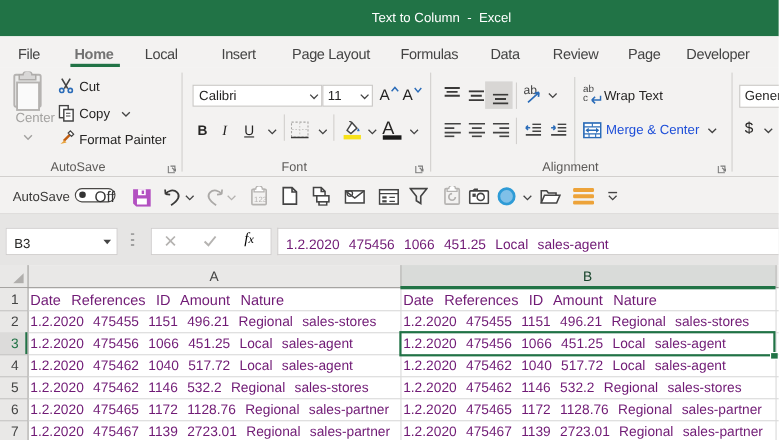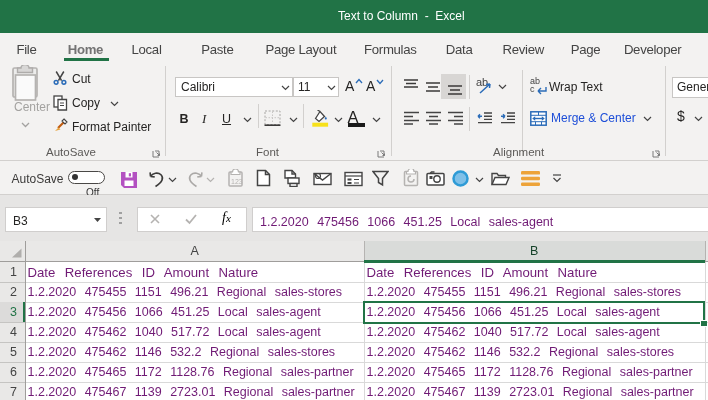--- a/index.html
+++ b/index.html
@@ -13,21 +13,21 @@
 </style></head>
 <body>
 
 <div class="a" style="left:0;top:0;width:708px;height:33px;background:#217346"></div>
 <div class="a" style="left:338px;top:8.8px;font-size:12px;color:#fff;white-space:pre">Text to Column  -  Excel</div>
 
 <div class="a" style="left:0;top:33px;width:708px;height:28px;background:#f3f2f1"></div>
 <div class="tab" style="left:16.4px">File</div>
 <div class="tab" style="left:67.7px;color:#737373;font-weight:bold">Home</div>
 <div class="tab" style="left:131.5px">Local</div>
-<div class="tab" style="left:201.3px">Paste</div>
+<div class="tab" style="left:201.3px">Insert</div>
 <div class="tab" style="left:265.5px">Page Layout</div>
 <div class="tab" style="left:364px">Formulas</div>
 <div class="tab" style="left:445.8px">Data</div>
 <div class="tab" style="left:502.5px">Review</div>
 <div class="tab" style="left:570.8px">Page</div>
 <div class="tab" style="left:623.9px">Developer</div>
 <div class="a" style="left:64px;top:58px;width:45px;height:2.5px;background:#217346"></div>
 
 <div class="a" style="left:0;top:61px;width:708px;height:100px;background:#f3f2f1;border-bottom:1px solid #d2d0ce"></div>
 <div class="sep" style="left:165px;top:66px;height:90px"></div>
@@ -189,21 +189,21 @@
 <div class="a" style="left:677px;top:80px;font-size:12px;color:#252423">General</div>
 <div class="a" style="left:677px;top:108px;font-size:14px;color:#252423">$</div>
 <svg class="a" style="left:694px;top:116px" width="9" height="6">
     <path d="M1 1l3.5 3.5L8 1" stroke="#444" stroke-width="1.2" fill="none"></path>
   </svg>
 
 <div class="a" style="left:0;top:161px;width:708px;height:34px;background:#f3f2f1;border-bottom:1px solid #d2d0ce"></div>
 <div class="a" style="left:11.5px;top:171.5px;font-size:12px;color:#3b3a39">AutoSave</div>
 <div class="a" style="left:68px;top:170.5px;width:36.5px;height:13.5px;border:1.2px solid #4a4846;border-radius:7px;background:#fff"></div>
 <div class="a" style="left:72px;top:176.2px;width:6.4px;height:6.4px;border-radius:50%;background:#333;margin-top:-2.5px"></div>
-<div class="a" style="left:86px;top:187px;font-size:10px;color:#333">Off</div>
+<div class="a" style="left:86px;top:171px;font-size:14px;color:#333">Off</div>
 <svg class="a" style="left:120px;top:171px" width="18" height="17" viewBox="0 0 18 17">
   <path d="M1 1 h16 v16 h-13 l-3 -3 z" fill="#b351c1"></path>
   <path d="M5.5 1 h7 v5.5 h-7 z" fill="#fff"></path>
   <path d="M8.8 2.2 h2.2 v3.2 h-2.2 z" fill="#b351c1"></path>
   <path d="M4.5 9.5 h9 v5.5 h-9 z" fill="#fff"></path>
 </svg>
 <svg class="a" style="left:148px;top:171px" width="17" height="17" viewBox="0 0 17 17">
   <path d="M2.5 5.5 C4.5 2, 10 0.8, 13 3.8 C16 6.8, 14.5 11, 7.5 15.5 M2.5 5.5 l-0.4 -4.2 M2.5 5.5 l4.2 0.4" fill="none" stroke="#3b3a39" stroke-width="1.6"></path>
 </svg>
 <svg class="a" style="left:168px;top:177px" width="9" height="6">

